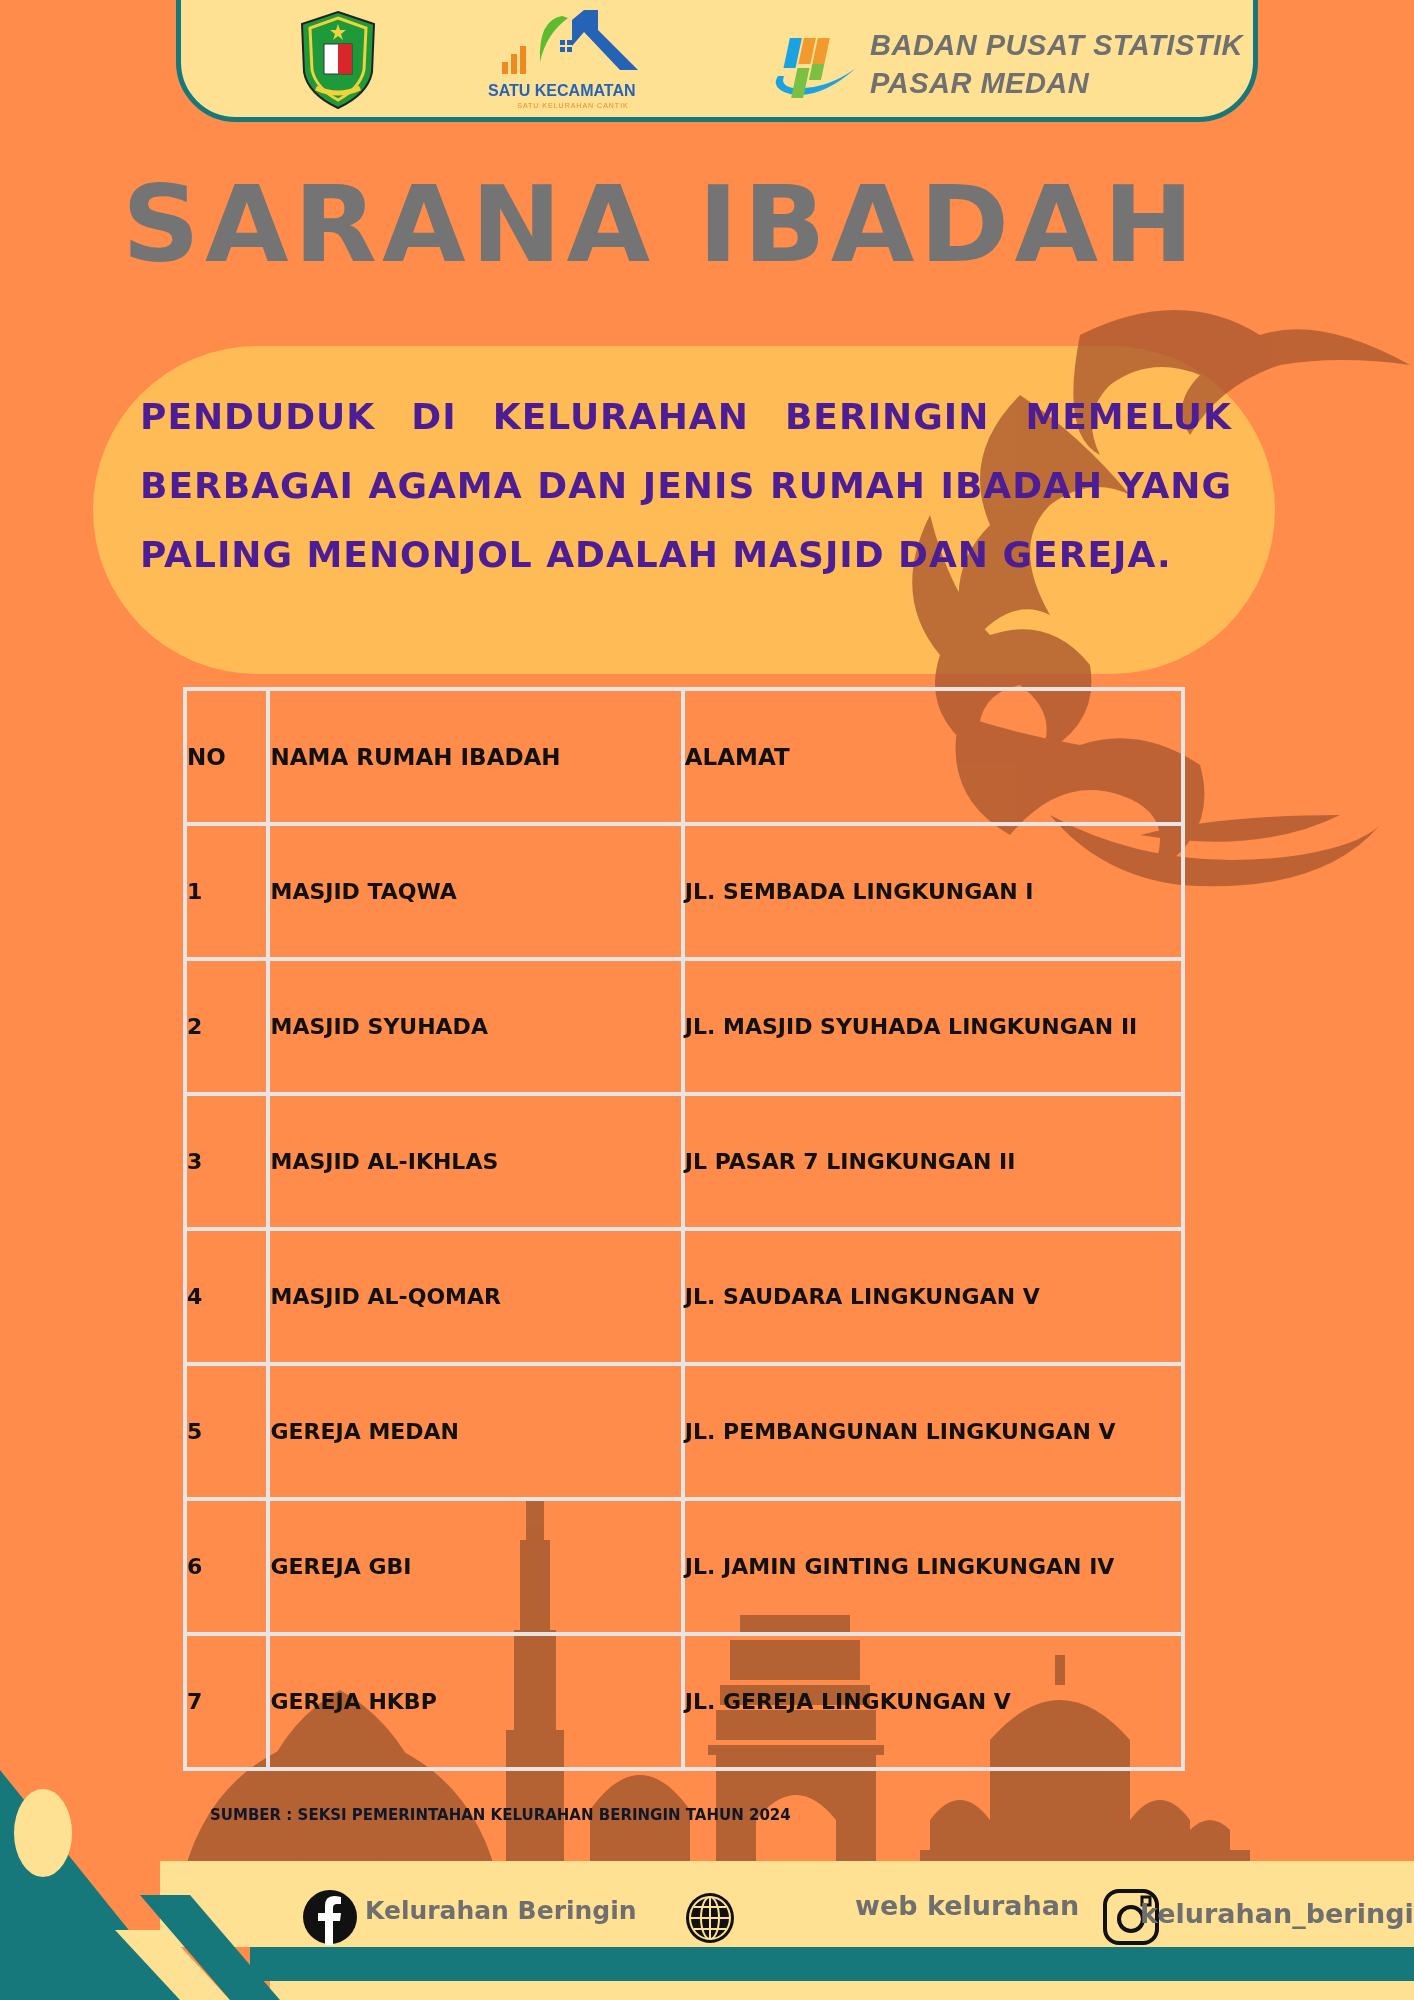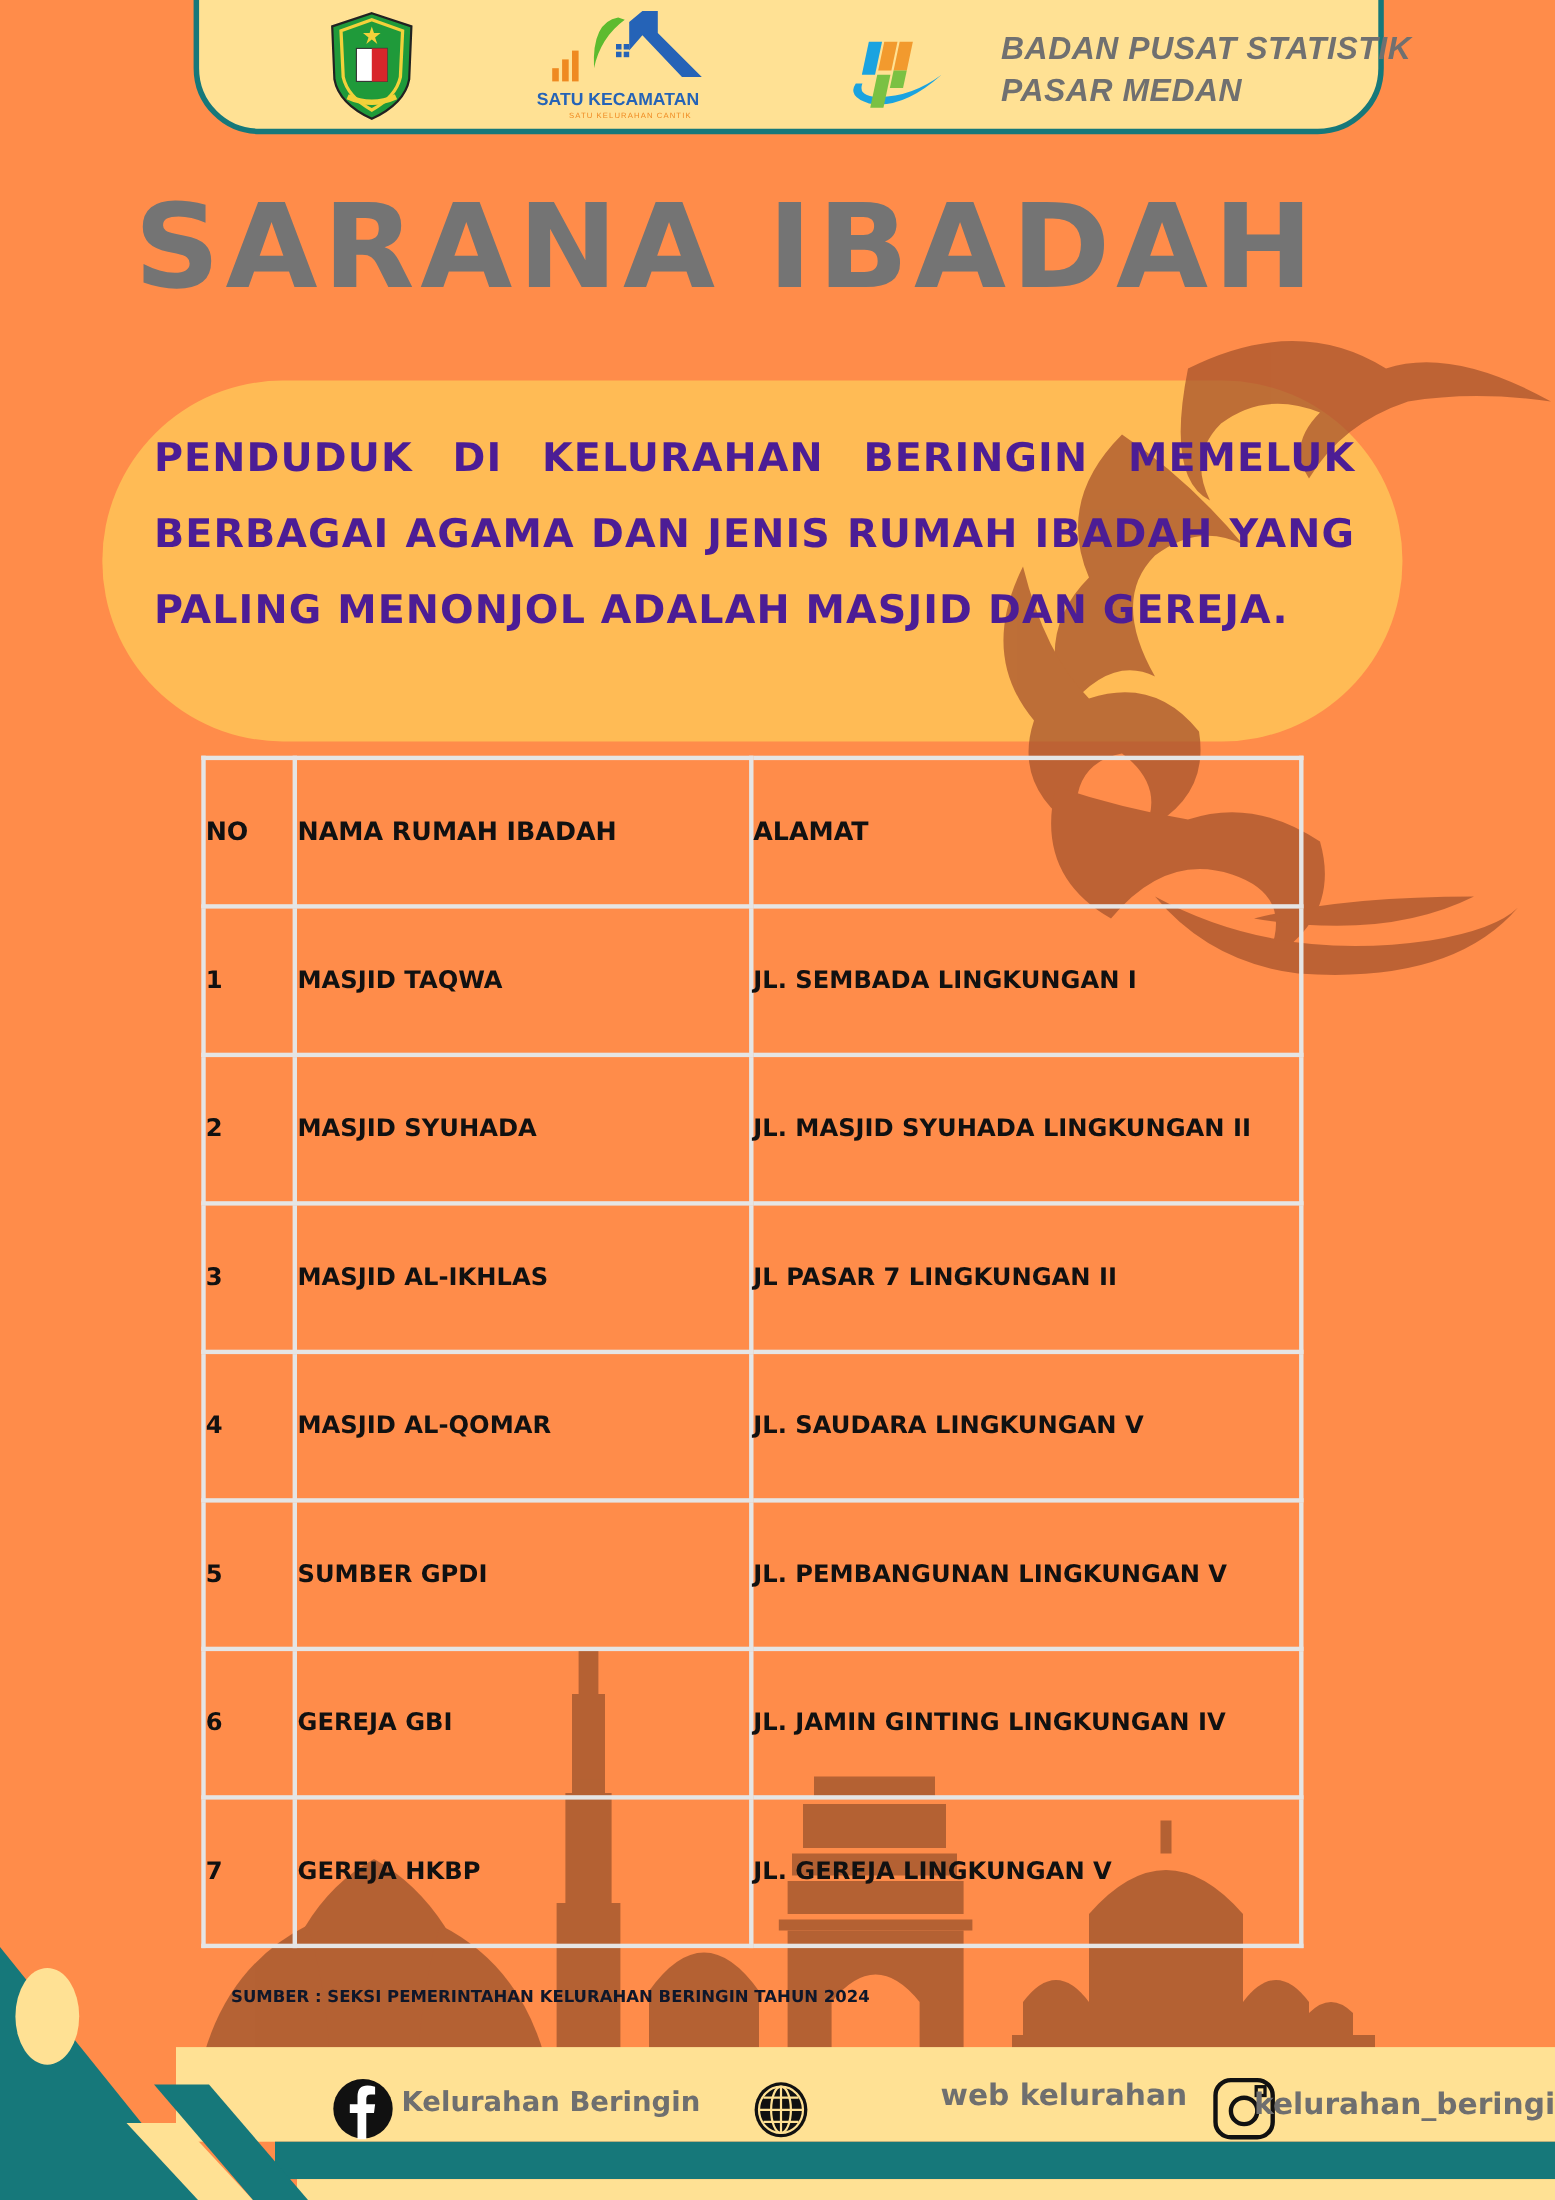--- a/index.html
+++ b/index.html
@@ -21,21 +21,21 @@
       position: absolute; left: 0; top: 72px; width: 170px; 
       font-family: "Liberation Sans", sans-serif; font-weight: bold; font-size: 16px;
       color: #2563b7; letter-spacing: 0;
     }
     .satu-sub {
       position: absolute; left: 0; top: 92px; width: 170px; text-align: center;
       font-family: "Liberation Sans", sans-serif; font-size: 7px; color: #ef8a21; letter-spacing: 1px;
     }
     .logo-bps { position: absolute; left: 770px; top: 28px; width: 90px; height: 78px; }
     .bps-text {
-      position: absolute; left: 910px; top: 26px; font-family: "Liberation Sans", sans-serif;
+      position: absolute; left: 870px; top: 26px; font-family: "Liberation Sans", sans-serif;
       font-weight: bold; font-style: italic; color: #707070; font-size: 29px; line-height: 38px;
       letter-spacing: 0.5px;
     }
 
     
     .page-title {
       position: absolute; left: 122px; top: 160px;
       font-family: "DejaVu Sans", sans-serif; font-weight: bold; font-size: 106px;
       color: #747474; letter-spacing: 5px; line-height: 130px;
       transform: scaleX(1.02); transform-origin: left;
@@ -216,21 +216,21 @@
       <td>MASJID AL-IKHLAS</td>
       <td>JL PASAR 7 LINGKUNGAN II</td>
     </tr>
     <tr>
       <td>4</td>
       <td>MASJID AL-QOMAR</td>
       <td>JL. SAUDARA LINGKUNGAN V</td>
     </tr>
     <tr>
       <td>5</td>
-      <td>SUMBER GPDI</td>
+      <td>GEREJA MEDAN</td>
       <td>JL. PEMBANGUNAN LINGKUNGAN V</td>
     </tr>
     <tr>
       <td>6</td>
       <td>GEREJA GBI</td>
       <td>JL. JAMIN GINTING LINGKUNGAN IV</td>
     </tr>
     <tr>
       <td>7</td>
       <td>GEREJA HKBP</td>

